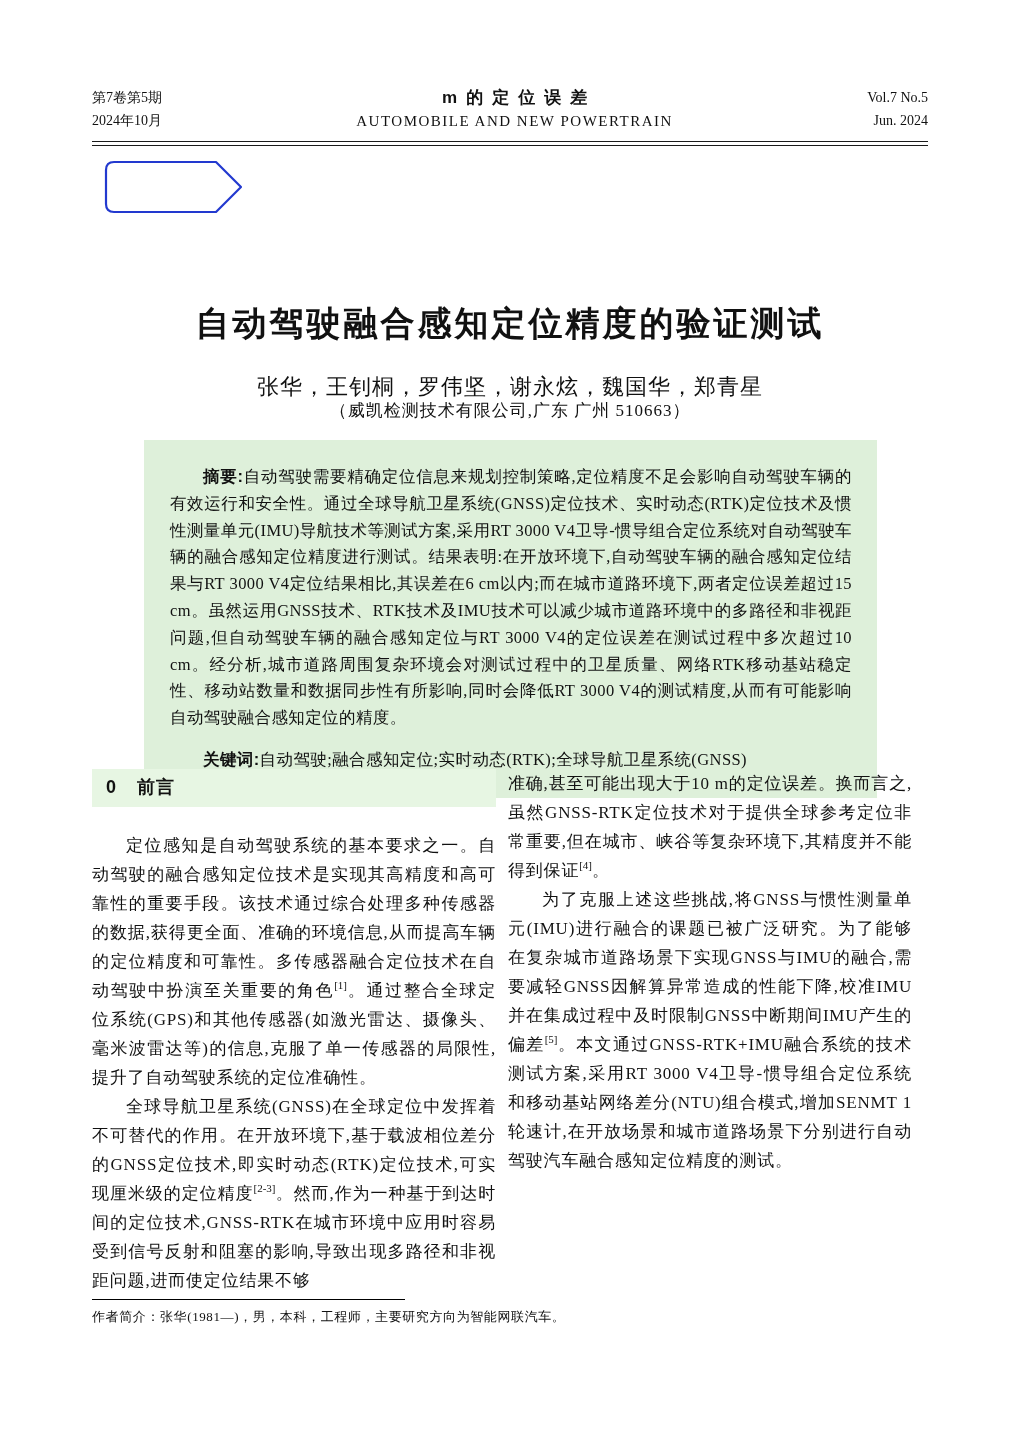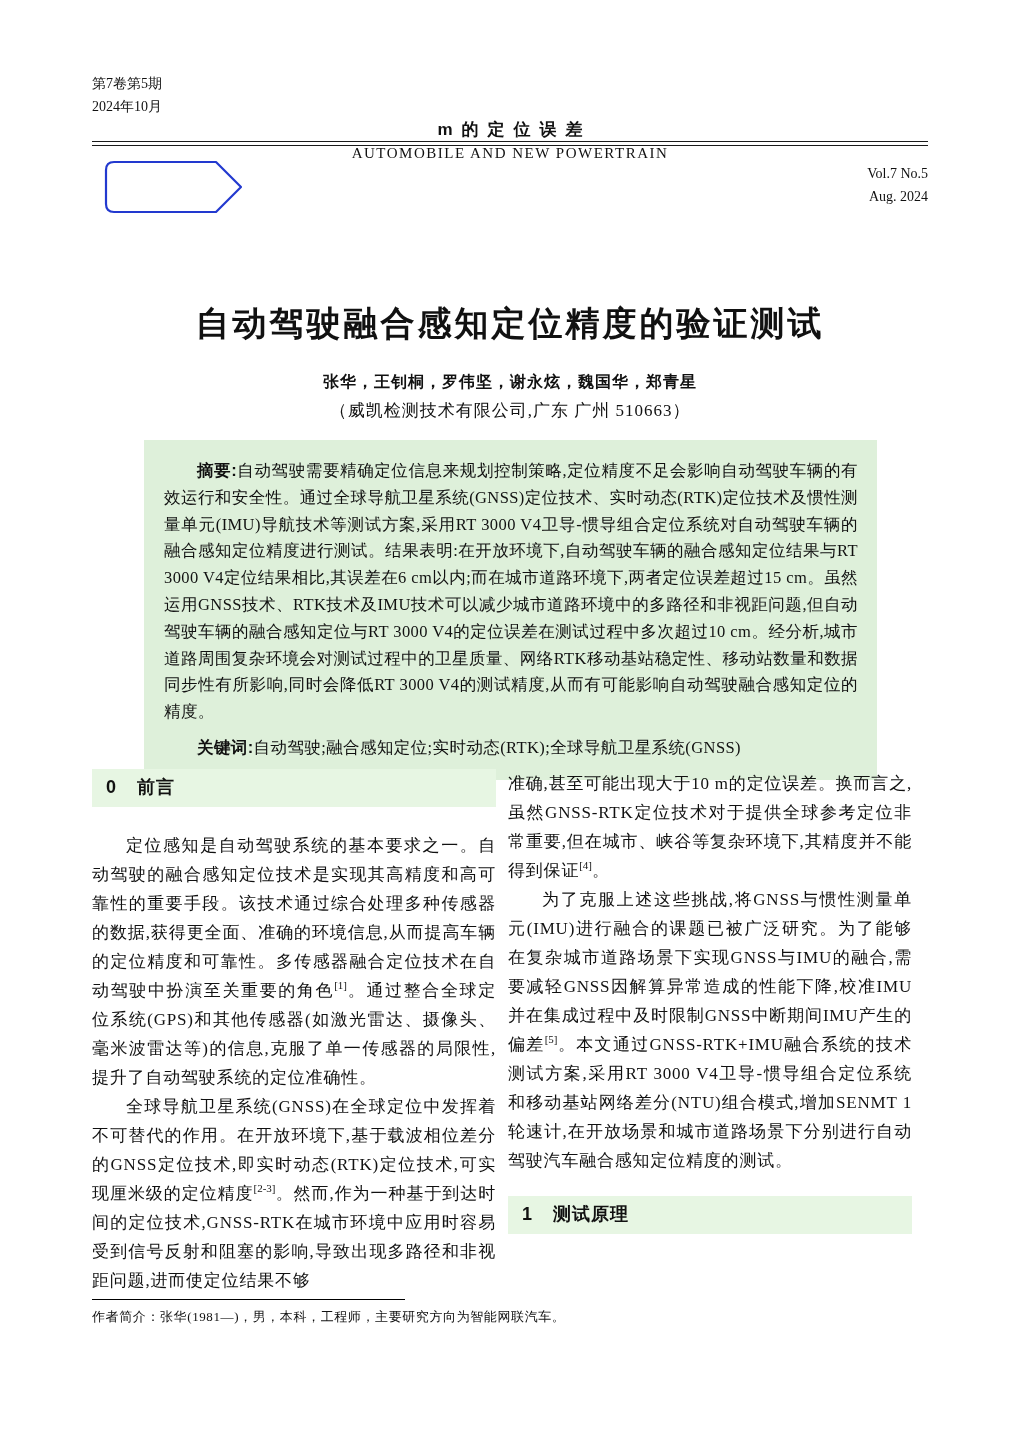--- a/index.html
+++ b/index.html
@@ -1,20 +1,20 @@
 <!DOCTYPE html>
 <html><head>
 <meta charset="utf-8">
 <style>
   html,body{margin:0;padding:0;background:#ffffff;}
   .page{position:relative;width:1020px;height:1431px;background:#ffffff;overflow:hidden;
         font-family:"Liberation Serif","DejaVu Serif",serif;color:#111;}
 
   
-  .hdr{position:absolute;top:72px;left:92px;width:836px;display:flex;justify-content:space-between;flex-direction:column;}
+  .hdr{position:absolute;top:86px;left:92px;width:836px;display:flex;justify-content:space-between;}
   .hdr-left,.hdr-right{font-size:14px;line-height:23px;}
   .hdr-right{text-align:right;}
   .hdr-center{text-align:center;}
   .hdr-journal-cn{font-family:"Liberation Sans","DejaVu Sans",sans-serif;font-weight:700;
                   font-size:17px;letter-spacing:9px;padding-left:9px;}
   .hdr-journal-en{font-size:15px;letter-spacing:1.5px;margin-top:4px;}
   .double-rule{position:absolute;top:141px;left:92px;width:836px;height:3px;
                border-top:1.6px solid #1a1a1a;border-bottom:1.6px solid #1a1a1a;}
 
   
@@ -23,30 +23,30 @@
   .badge-text{position:absolute;left:10px;top:0;width:112px;height:54px;display:flex;
               align-items:center;justify-content:center;
               font-family:"Liberation Sans","DejaVu Sans",sans-serif;font-weight:700;
               font-size:26px;letter-spacing:1px;color:#2239cf;}
 
   
   .art-title{position:absolute;top:301px;left:0;width:1020px;text-align:center;
              font-family:"Liberation Sans","DejaVu Sans",sans-serif;font-weight:700;
              font-size:34px;letter-spacing:3px;}
   .art-authors{position:absolute;top:372px;left:0;width:1020px;text-align:center;
-               font-family:"Liberation Sans","DejaVu Sans",sans-serif;font-weight:700;
-               font-size:16px;letter-spacing:1px;}
+               font-family:"Liberation Sans","DejaVu Sans",sans-serif;font-weight:400;
+               font-size:22px;letter-spacing:1px;}
   .art-affil{position:absolute;top:399px;left:0;width:1020px;text-align:center;
              font-size:17px;letter-spacing:1px;}
 
   
   .abstract{position:absolute;top:440px;left:144px;width:733px;box-sizing:border-box;
             background:#def0da;padding:9px 11px 10px 12px;
             font-size:16.5px;line-height:26.8px;text-align:justify;letter-spacing:0.4px;}
-  .abstract p{margin:8px;text-indent:2em;}
+  .abstract p{margin:14px;text-indent:2em;}
   .abs-label{font-family:"Liberation Sans","DejaVu Sans",sans-serif;font-weight:700;}
 
   
   .columns{position:absolute;top:769px;left:92px;width:836px;display:flex;gap:12px;}
   .col{width:404px;font-size:17px;line-height:29px;text-align:justify;letter-spacing:0.8px;}
   .sec-head{background:#e7f6e3;font-family:"Liberation Sans","DejaVu Sans",sans-serif;
             font-weight:700;font-size:18px;letter-spacing:1px;padding:4px 8px 5px 14px;
             margin:0 0 24px 0;}
   .sec-head .sec-num{margin-right:20px;}
   .col p{margin:0;text-indent:2em;}
@@ -68,21 +68,21 @@
     <div class="hdr-left">
       <div>第7卷第5期</div>
       <div>2024年10月</div>
     </div>
     <div class="hdr-center">
       <div class="hdr-journal-cn">m的定位误差</div>
       <div class="hdr-journal-en">AUTOMOBILE AND NEW POWERTRAIN</div>
     </div>
     <div class="hdr-right">
       <div>Vol.7 No.5</div>
-      <div>Aug. 2024</div>
+      <div>Jun. 2024</div>
     </div>
   </div>
   <div class="double-rule"></div>
 
   <div class="badge">
     <svg width="146" height="54" viewBox="0 0 146 54">
       <path d="M10,2 H112 L137,27 L112,52 H10 Q2,52 2,44 V10 Q2,2 10,2 Z" fill="#ffffff" stroke="#2239cf" stroke-width="2.2" stroke-linejoin="round"></path>
     </svg>
   </div>
 
@@ -101,23 +101,20 @@
       <div class="sec-head">
         <span class="sec-num">0</span><span>前言</span>
       </div>
       <p><span>定位感知是自动驾驶系统的基本要求之一。自动驾驶的融合感知定位技术是实现其高精度和高可靠性的重要手段。该技术通过综合处理多种传感器的数据,获得更全面、准确的环境信息,从而提高车辆的定位精度和可靠性。多传感器融合定位技术在自动驾驶中扮演至关重要的角色</span><sup>[1]</sup><span>。通过整合全球定位系统(GPS)和其他传感器(如激光雷达、摄像头、毫米波雷达等)的信息,克服了单一传感器的局限性,提升了自动驾驶系统的定位准确性。</span></p>
       <p><span>全球导航卫星系统(GNSS)在全球定位中发挥着不可替代的作用。在开放环境下,基于载波相位差分的GNSS定位技术,即实时动态(RTK)定位技术,可实现厘米级的定位精度</span><sup>[2-3]</sup><span>。然而,作为一种基于到达时间的定位技术,GNSS-RTK在城市环境中应用时容易受到信号反射和阻塞的影响,导致出现多路径和非视距问题,进而使定位结果不够</span></p>
     </div>
 
     <div class="col">
       <p class="cont"><span>准确,甚至可能出现大于10 m的定位误差。换而言之,虽然GNSS-RTK定位技术对于提供全球参考定位非常重要,但在城市、峡谷等复杂环境下,其精度并不能得到保证</span><sup>[4]</sup><span>。</span></p>
       <p><span>为了克服上述这些挑战,将GNSS与惯性测量单元(IMU)进行融合的课题已被广泛研究。为了能够在复杂城市道路场景下实现GNSS与IMU的融合,需要减轻GNSS因解算异常造成的性能下降,校准IMU并在集成过程中及时限制GNSS中断期间IMU产生的偏差</span><sup>[5]</sup><span>。本文通过GNSS-RTK+IMU融合系统的技术测试方案,采用RT 3000 V4卫导-惯导组合定位系统和移动基站网络差分(NTU)组合模式,增加SENMT 1轮速计,在开放场景和城市道路场景下分别进行自动驾驶汽车融合感知定位精度的测试。</span></p>
-      <div class="sec-head mid">
-        <span class="sec-num">1</span><span>测试原理</span>
-      </div>
     </div>
 
   </div>
 
   <div class="footer-rule"></div>
   <div class="footer-note">作者简介：张华(1981—)，男，本科，工程师，主要研究方向为智能网联汽车。</div>
 
 </div>
 
 </body></html>

